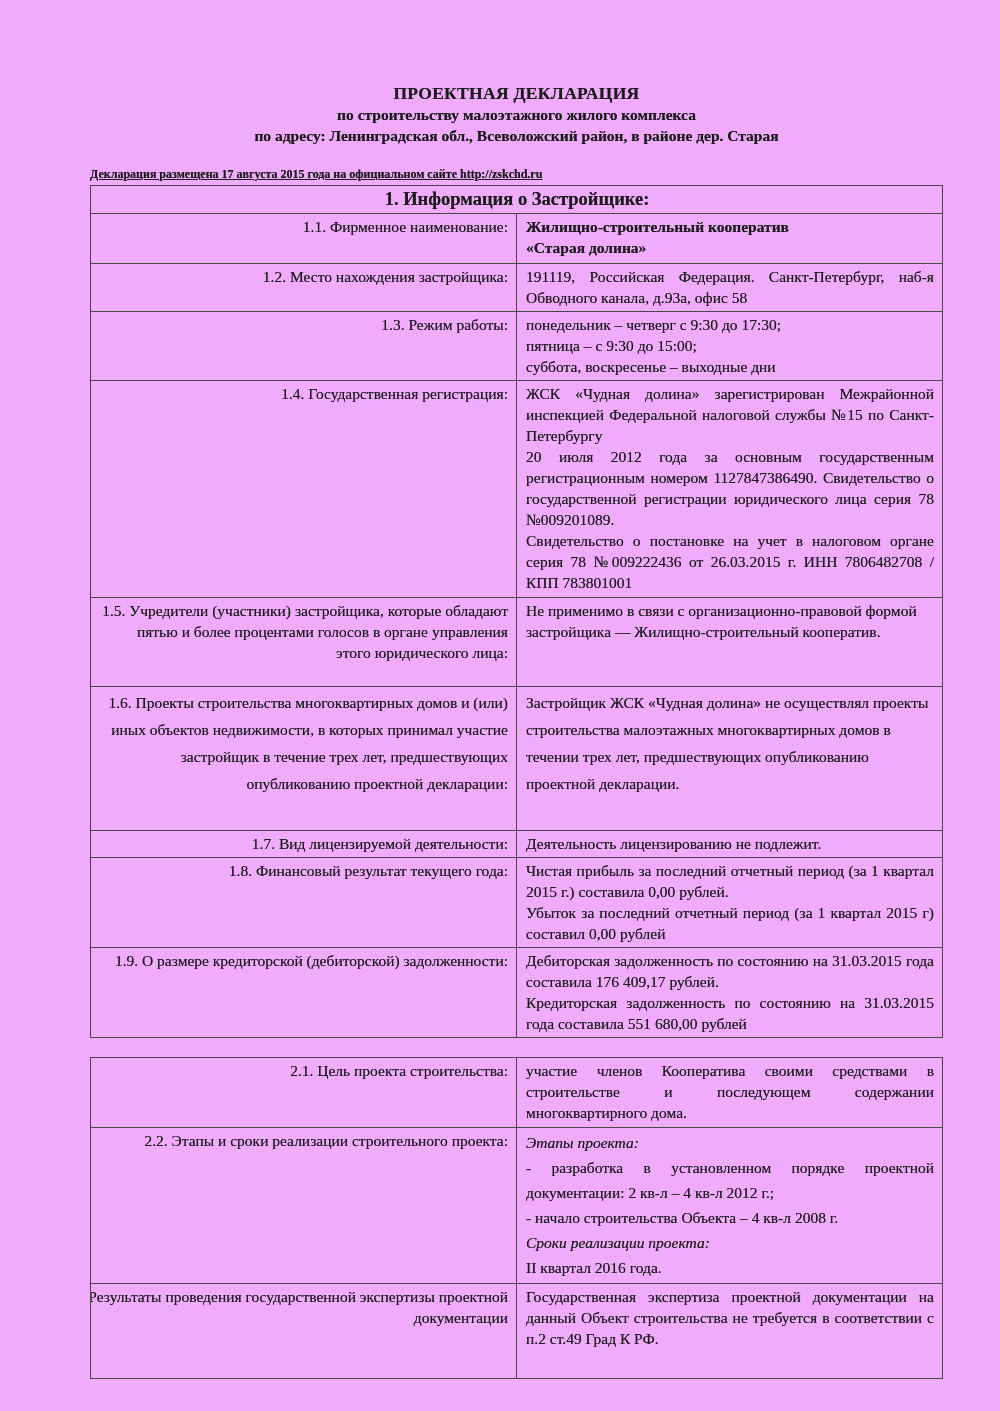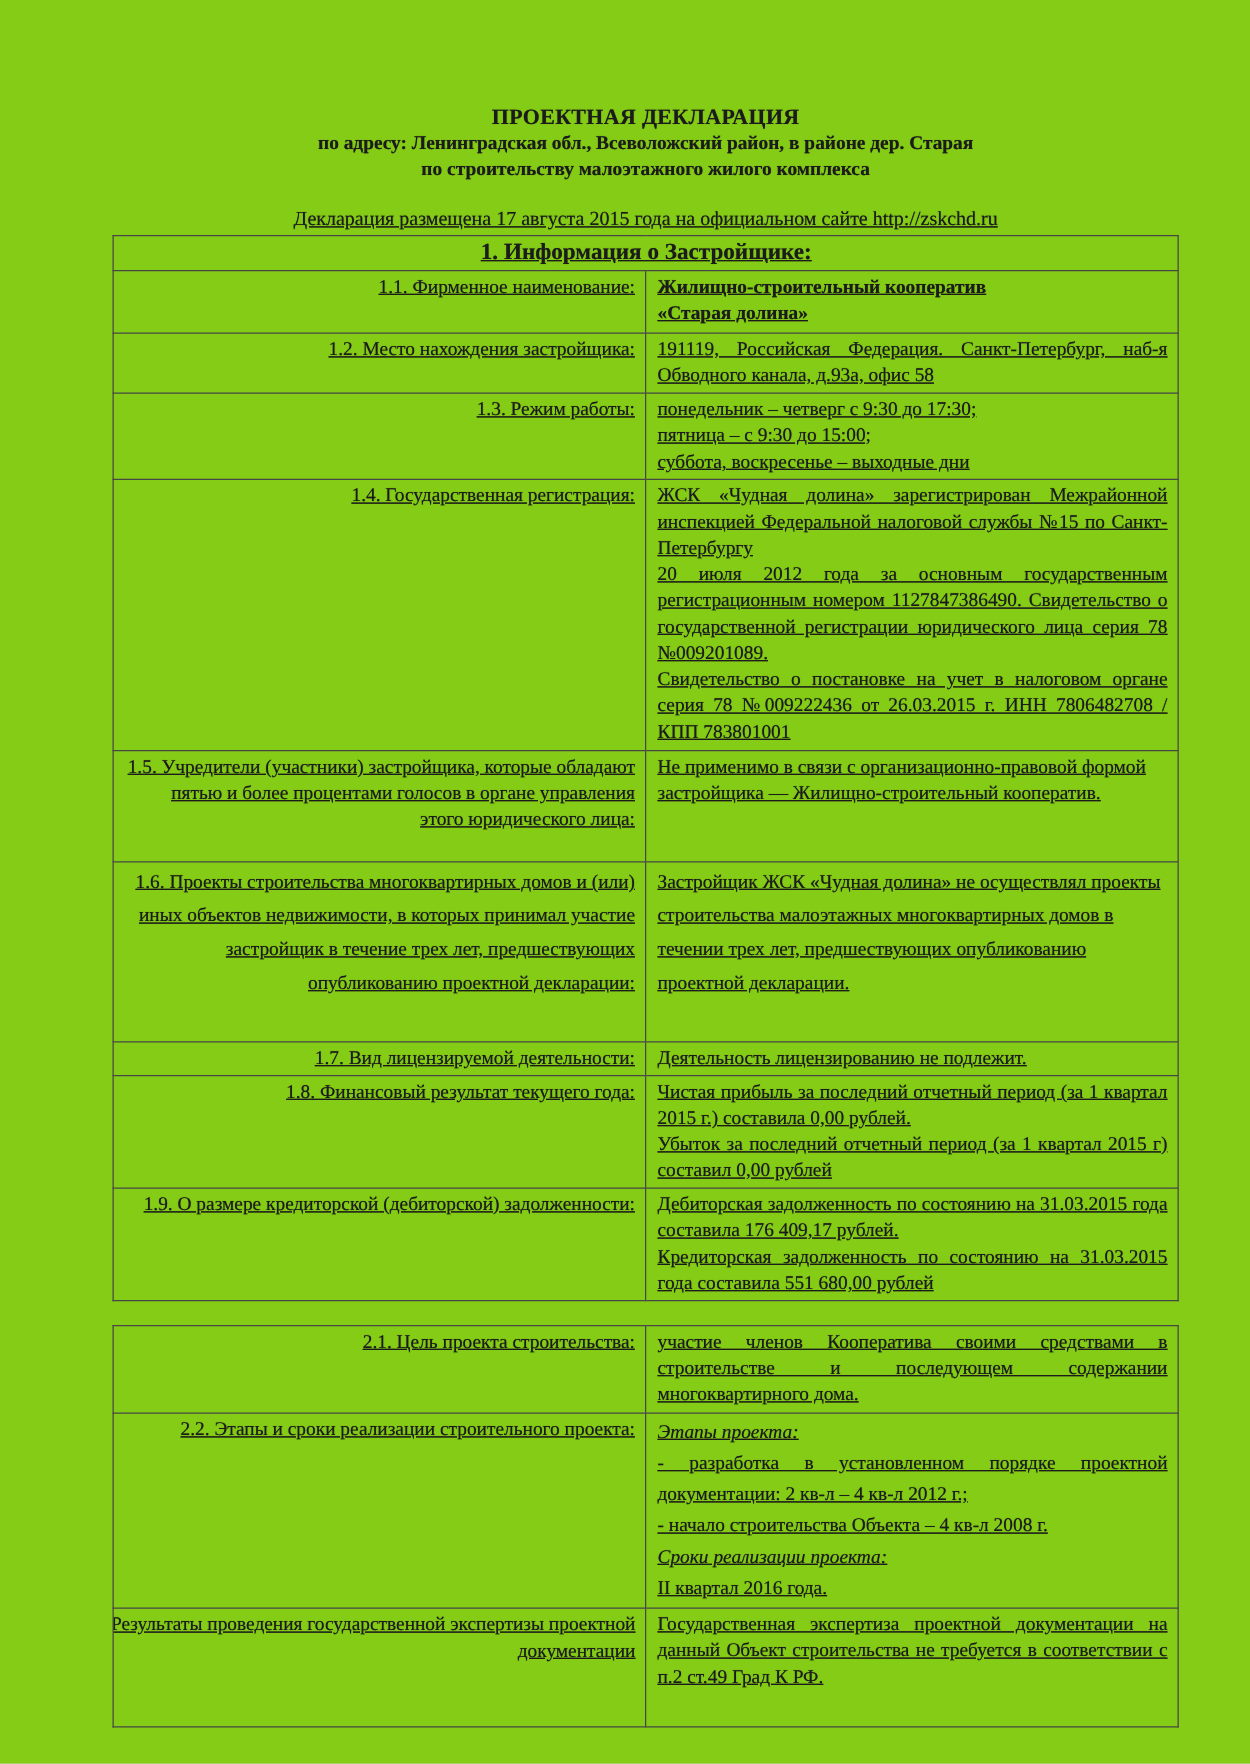--- a/index.html
+++ b/index.html
@@ -1,54 +1,53 @@
 <!DOCTYPE html>
 <html><head>
 <meta charset="utf-8">
 <style>
   html,body { margin:0; padding:0; background:#dcdcda; }
   .page {
     position:relative;
     width:1000px; height:1411px;
     margin:0 auto;
-    background:#84cc16;
+    background:#f0abfc;
     color:#1b1b1b;
     font-family:"Liberation Serif","DejaVu Serif",serif;
     box-sizing:border-box;
     padding-top:82px;
     overflow:hidden;
     text-shadow:0 0 0.6px rgba(25,25,25,.65);
   }
   .content { width:853px; margin-left:90px; }
 
   .doc-title {
     text-align:center; font-weight:bold; font-size:17.5px;
     letter-spacing:.3px; line-height:22px;
   }
   .doc-sub {
     text-align:center; font-weight:bold; font-size:15.5px; line-height:21px;
   }
   .decl {
-    text-align:center; font-weight:normal; font-size:16px;
+    text-align:left; font-weight:bold; font-size:12px;
     text-decoration:underline;
     margin-top:21px; margin-bottom:3px;
   }
 
   table.tbl {
     width:853px; border-collapse:collapse; table-layout:fixed;
     font-size:15.5px; line-height:21px;
   }
   table.t2 { margin-top:19px; }
   table.tbl td {
     border:1.4px solid #474747;
     vertical-align:top;
     padding:2px 8px 3px 9px;
     box-sizing:border-box;
     overflow:hidden;
-    text-decoration:underline;
   }
   td.sec {
     text-align:center; font-weight:bold; font-size:18.5px;
     padding-top:1px; padding-bottom:2px; line-height:22px;
   }
   td.lbl { width:426px;text-align:right; }
   .j  { text-align:justify; }
   .b  { font-weight:bold; }
   .i  { font-style:italic; }
   .wide { line-height:27px; }
@@ -62,22 +61,22 @@
   .h26 td{height:26px} .h70 td{height:70px} .h127 td{height:127px}
   .h95 td{height:95px}
 </style>
 </head>
 <body>
 
 <div class="page">
   <div class="content">
 
     <div class="doc-title">ПРОЕКТНАЯ ДЕКЛАРАЦИЯ</div>
+    <div class="doc-sub">по строительству малоэтажного жилого комплекса</div>
     <div class="doc-sub">по адресу: Ленинградская обл., Всеволожский район, в районе дер. Старая</div>
-    <div class="doc-sub">по строительству малоэтажного жилого комплекса</div>
     <div class="decl">Декларация размещена 17 августа 2015 года на официальном сайте http://zskchd.ru</div>
 
     <table class="tbl t1">
       <tbody>
         <tr class="h23">
           <td colspan="2" class="sec">1. Информация о Застройщике:</td>
         </tr>
 
         <tr class="h50">
           <td class="lbl">1.1. Фирменное наименование:</td>

